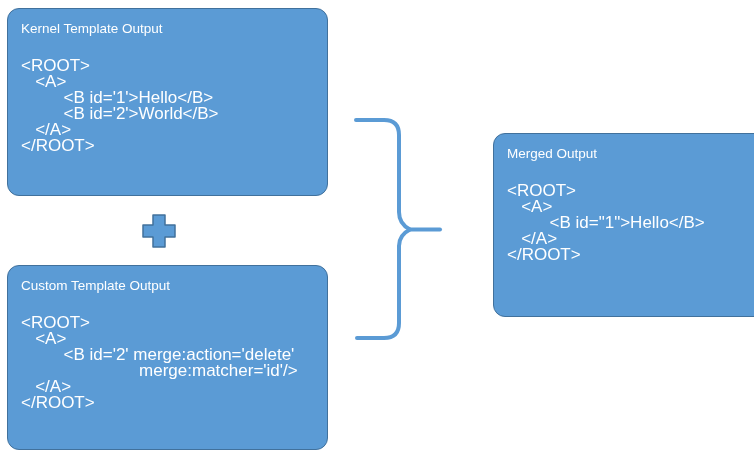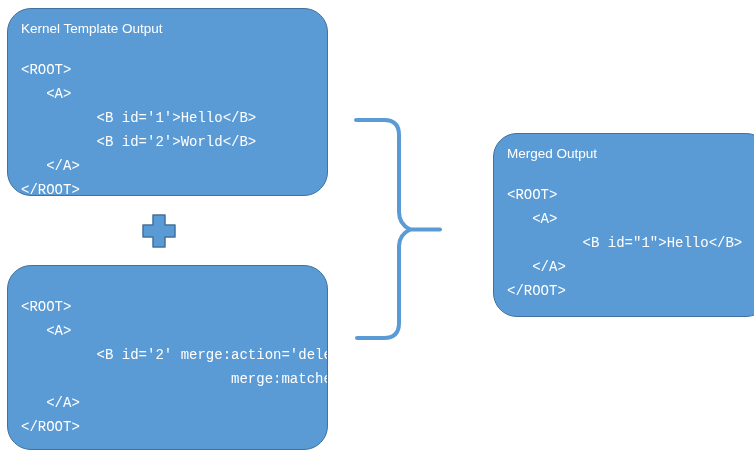--- a/index.html
+++ b/index.html
@@ -20,39 +20,39 @@
     left: 0;
     top: 0;
     width: 754px;
     height: 457px;
   }
   .box {
     position: absolute;
     box-sizing: border-box;
     background: var(--box-fill, #5B9BD5);
     border: 1.5px solid var(--box-border, #41719C);
-    border-radius: 24px;
+    border-radius: 12px;
     color: var(--box-text, #ffffff);
     padding: 10px 10px 10px 13px;
     overflow: hidden;
   }
   .box-kernel { left: 7px;   top: 8px;   width: 321px; height: 188px; }
   .box-custom { left: 7px;   top: 265px; width: 321px; height: 185px; }
   .box-merged { left: 493px; top: 133px; width: 277px; height: 184px; }
   .box-title {
     font-size: 13.5px;
     line-height: 19.4px;
     font-weight: 400;
     white-space: pre;
   }
   .box-code {
     margin: 19.4px 0 0 0;
-    font-family: Liberation Mono, monospace;
-    font-size: 14px;
-    line-height: 24px;
+    font-family: Liberation Sans, sans-serif;
+    font-size: 17px;
+    line-height: 16px;
     font-weight: 400;
     white-space: pre;
   }
   .brace-stroke {
     fill: none;
     stroke: var(--connector, #5B9BD5);
     stroke-width: 4;
     stroke-linecap: round;
     stroke-linejoin: round;
   }
@@ -78,20 +78,21 @@
     <div class="box-title">Kernel Template Output</div>
     <pre class="box-code">&lt;ROOT&gt;
    &lt;A&gt;
          &lt;B id='1'&gt;Hello&lt;/B&gt;
          &lt;B id='2'&gt;World&lt;/B&gt;
    &lt;/A&gt;
 &lt;/ROOT&gt;</pre>
   </div>
 
   <div class="box box-custom">
+    <div class="box-title">Custom Template Output</div>
     <pre class="box-code">&lt;ROOT&gt;
    &lt;A&gt;
          &lt;B id='2' merge:action='delete'
                          merge:matcher='id'/&gt;
    &lt;/A&gt;
 &lt;/ROOT&gt;</pre>
   </div>
 
   <div class="box box-merged">
     <div class="box-title">Merged Output</div>

